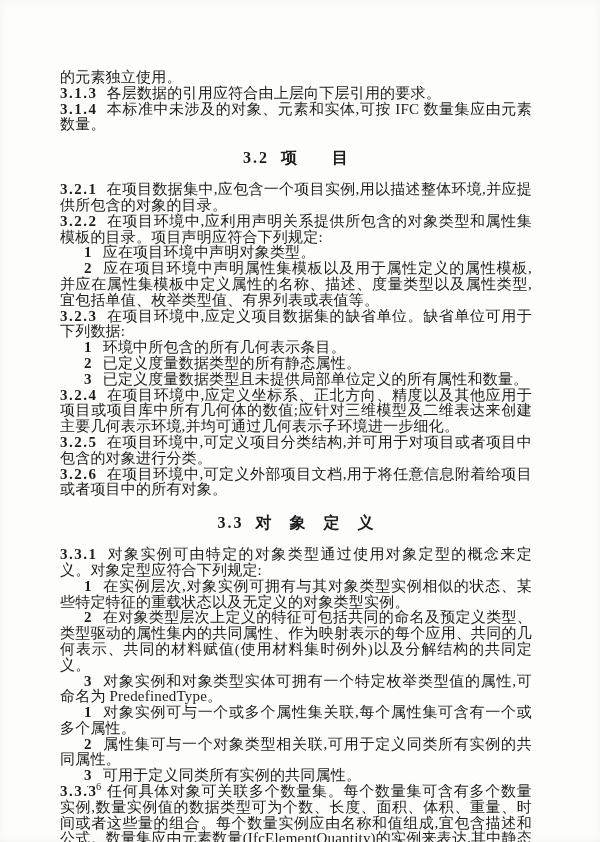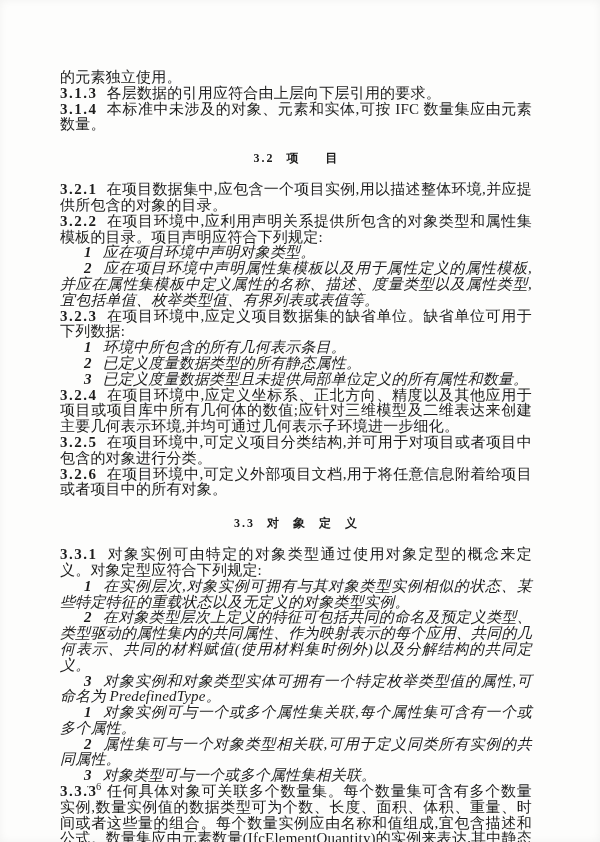--- a/index.html
+++ b/index.html
@@ -26,28 +26,28 @@
     text-align: justify;
     letter-spacing: 0.2px;
   }
   p.clause .num {
     font-weight: bold;
     letter-spacing: 1.5px;
     margin-right: 9px;
     font-family: "Liberation Serif", "DejaVu Serif", serif;
     margin-top: 29px;
   }
-  p.sub { text-indent: 24px; font-style: italic; }
+  p.sub { text-indent: 24px; }
   p.sub .num {
     font-weight: bold;
     margin-right: 11px;
   }
   h2.sec-heading {
     text-align: center;
-    font-size: 12px;
+    font-size: 16px;
     font-weight: bold;
     line-height: 20px;
     margin: 15px 0 14px 0;
     letter-spacing: 1px;
   }
   h2.sec-heading .h-num { margin-right: 12px; letter-spacing: 2px; }
   .footer {
     position: absolute;
     left: 86px; top: 781px;
     font-size: 10.5px;
@@ -75,17 +75,17 @@
       <p class="clause"><b class="num">3.2.4</b><span class="txt">在项目环境中,应定义坐标系、正北方向、精度以及其他应用于项目或项目库中所有几何体的数值;应针对三维模型及二维表达来创建主要几何表示环境,并均可通过几何表示子环境进一步细化。</span></p>
       <p class="clause"><b class="num">3.2.5</b><span class="txt">在项目环境中,可定义项目分类结构,并可用于对项目或者项目中包含的对象进行分类。</span></p>
       <p class="clause"><b class="num">3.2.6</b><span class="txt">在项目环境中,可定义外部项目文档,用于将任意信息附着给项目或者项目中的所有对象。</span></p>
       <h2 class="sec-heading"><span class="h-num">3.3</span><span class="h-title">对　象　定　义</span></h2>
       <p class="clause"><b class="num">3.3.1</b><span class="txt">对象实例可由特定的对象类型通过使用对象定型的概念来定义。对象定型应符合下列规定:</span></p>
       <p class="sub"><b class="num">1</b><span class="txt">在实例层次,对象实例可拥有与其对象类型实例相似的状态、某些特定特征的重载状态以及无定义的对象类型实例。</span></p>
       <p class="sub"><b class="num">2</b><span class="txt">在对象类型层次上定义的特征可包括共同的命名及预定义类型、类型驱动的属性集内的共同属性、作为映射表示的每个应用、共同的几何表示、共同的材料赋值(使用材料集时例外)以及分解结构的共同定义。</span></p>
       <p class="sub"><b class="num">3</b><span class="txt">对象实例和对象类型实体可拥有一个特定枚举类型值的属性,可命名为 PredefinedType。</span></p>
       <p class="sub"><b class="num">1</b><span class="txt">对象实例可与一个或多个属性集关联,每个属性集可含有一个或多个属性。</span></p>
       <p class="sub"><b class="num">2</b><span class="txt">属性集可与一个对象类型相关联,可用于定义同类所有实例的共同属性。</span></p>
-      <p class="sub"><b class="num">3</b><span class="txt">对象类型可与一个或多个属性集相关联。</span></p>
+      <p class="sub"><b class="num">3</b><span class="txt">可用于定义同类所有实例的共同属性。</span></p>
       <p class="clause"><b class="num">3.3.3</b><span class="txt">任何具体对象可关联多个数量集。每个数量集可含有多个数量实例,数量实例值的数据类型可为个数、长度、面积、体积、重量、时间或者这些量的组合。每个数量实例应由名称和值组成,宜包含描述和公式。数量集应由元素数量(IfcElementQuantity)的实例来表达,其中静态属性名称(Name)应为数量集的共同标识。</span></p>
     </div>
   <div class="footer">· 6 ·</div>
 </div>
 
 </body></html>

